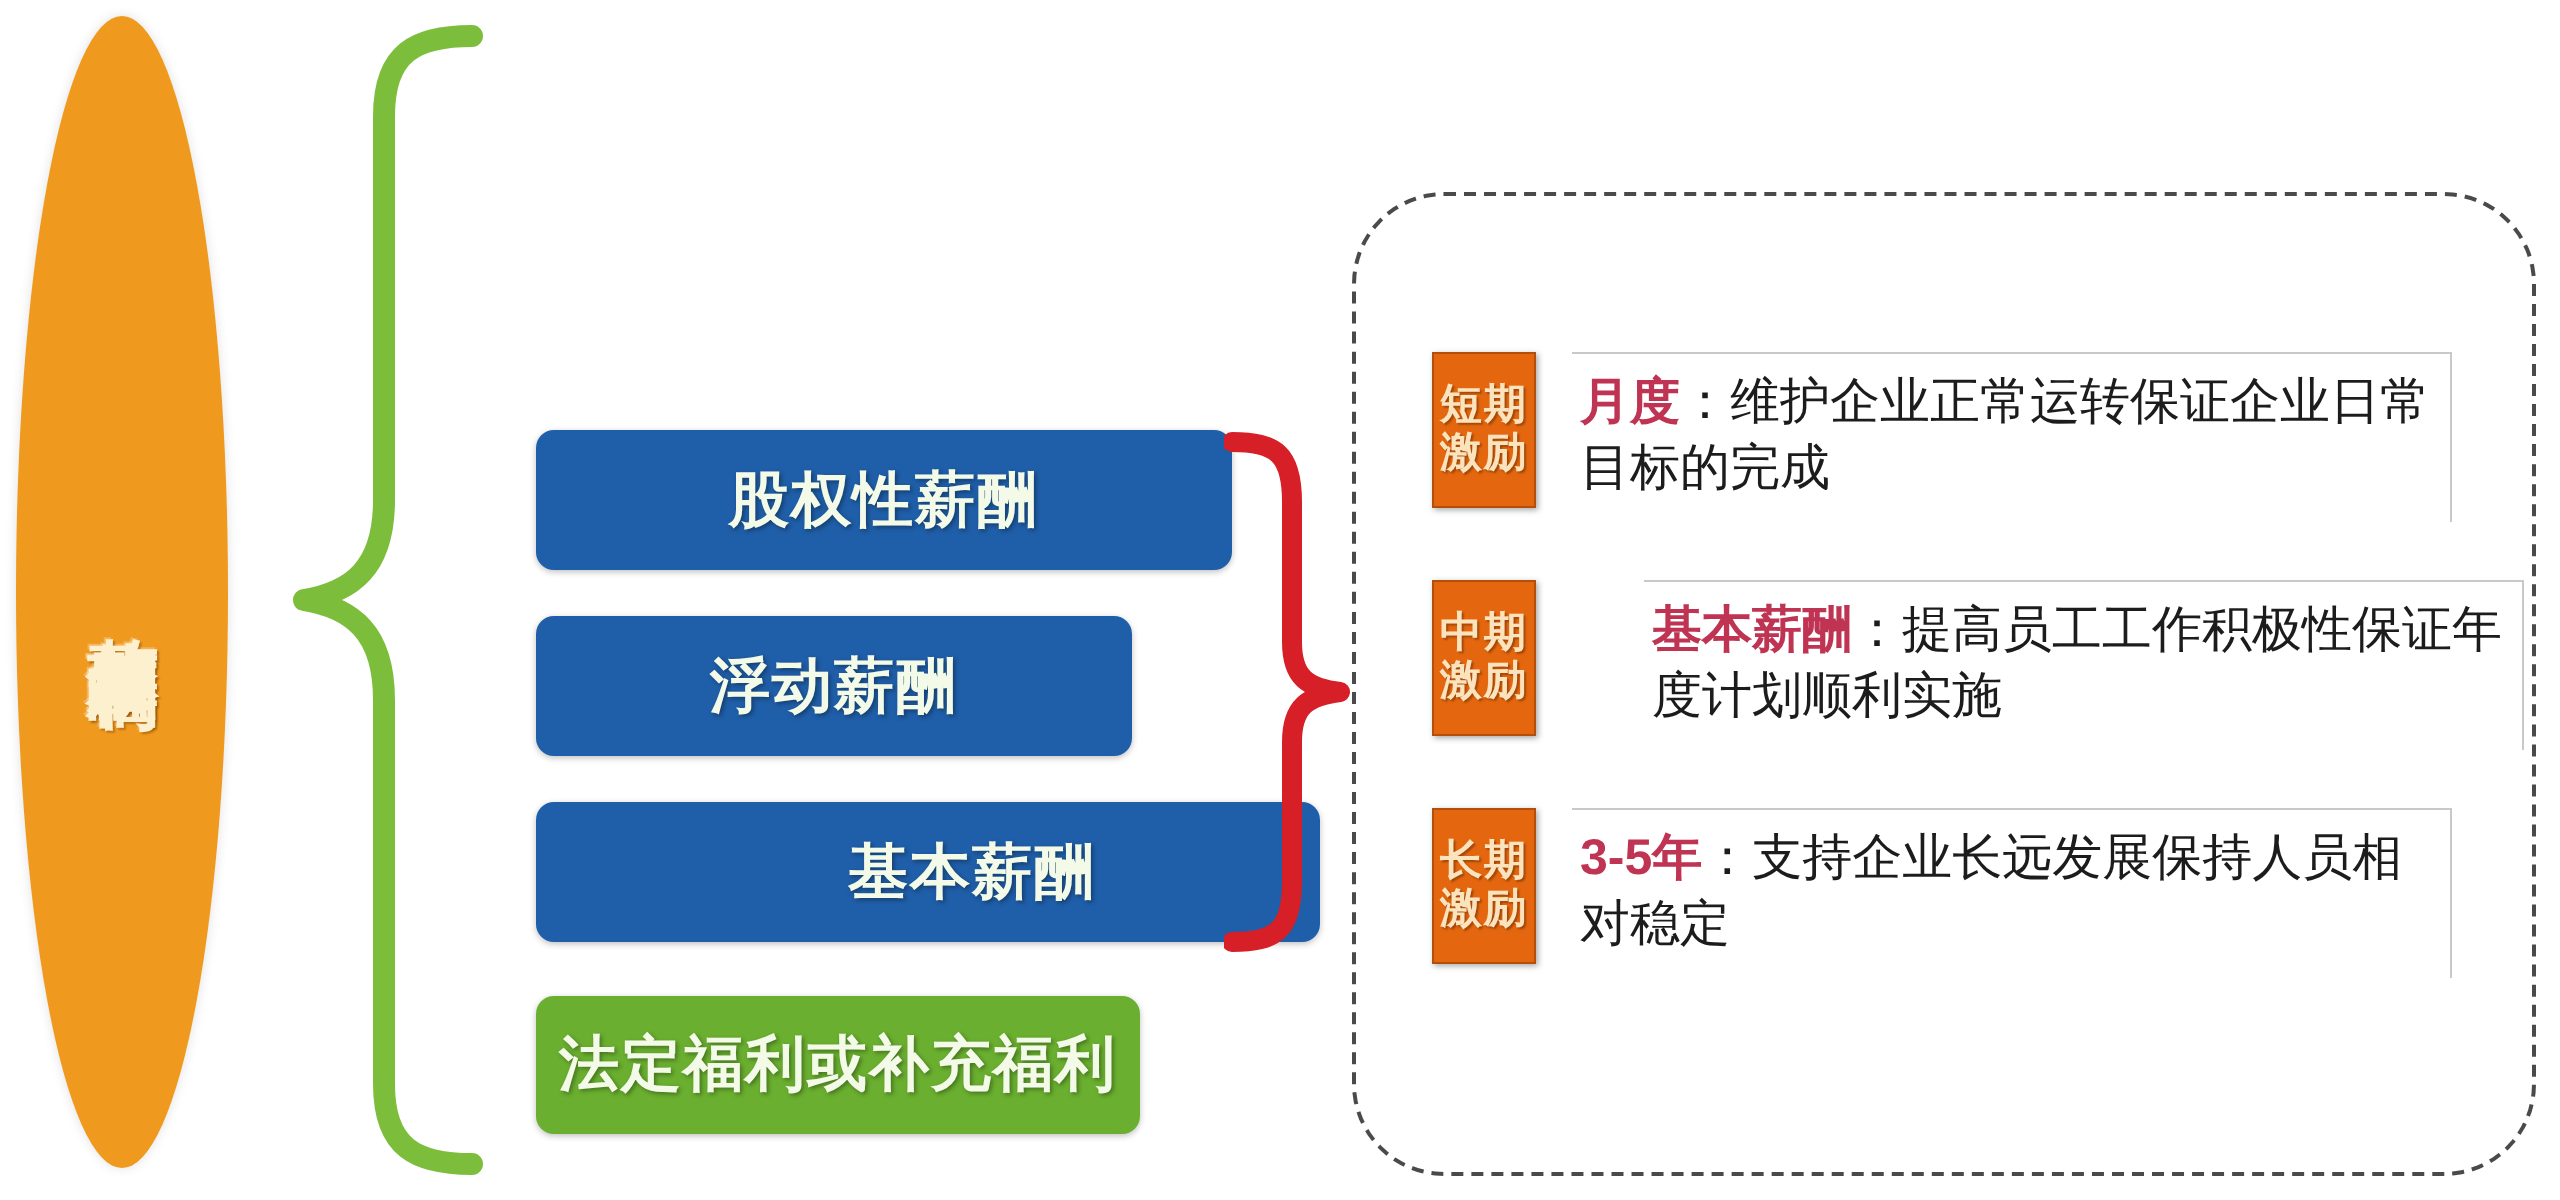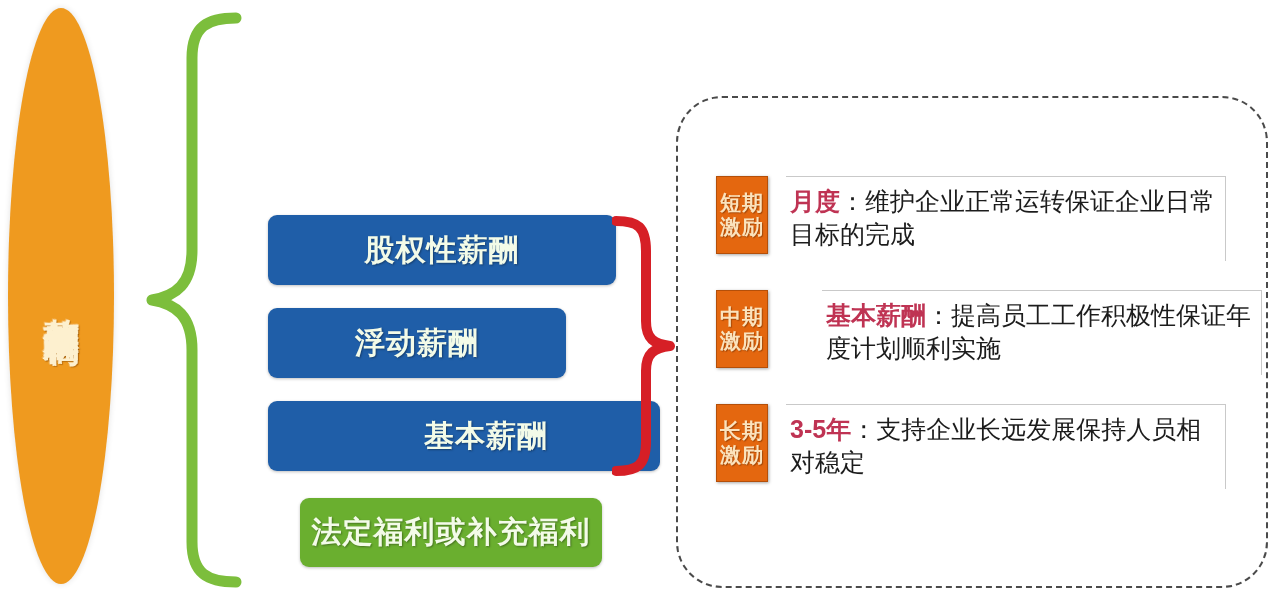--- a/index.html
+++ b/index.html
@@ -98,21 +98,21 @@
 
   <div class="box blue" style="left:268px;top:215px;width:348px;height:70px;">
     <span>股权性薪酬</span>
   </div>
   <div class="box blue" style="left:268px;top:308px;width:298px;height:70px;">
     <span>浮动薪酬</span>
   </div>
   <div class="box blue" style="left:268px;top:401px;width:348px;height:70px;padding-left:44px;">
     <span>基本薪酬</span>
   </div>
-  <div class="box green" style="left:268px;top:498px;width:302px;height:69px;margin-left:32px;">
+  <div class="box green" style="left:268px;top:498px;width:302px;height:69px;">
     <span>法定福利或补充福利</span>
   </div>
 
   <svg class="brace-red" viewBox="0 0 72 262">
     <path d="M4 6 C 26 6 34 12 34 36 L 34 106 C 34 124 42 129 58 131 C 42 133 34 138 34 156 L 34 226 C 34 250 26 256 4 256" fill="none" stroke="#d61f26" stroke-width="10" stroke-linecap="round" stroke-linejoin="round"></path>
   </svg>
 
   <div class="panel">
 
     <div class="row" style="left:38px;top:78px;">

